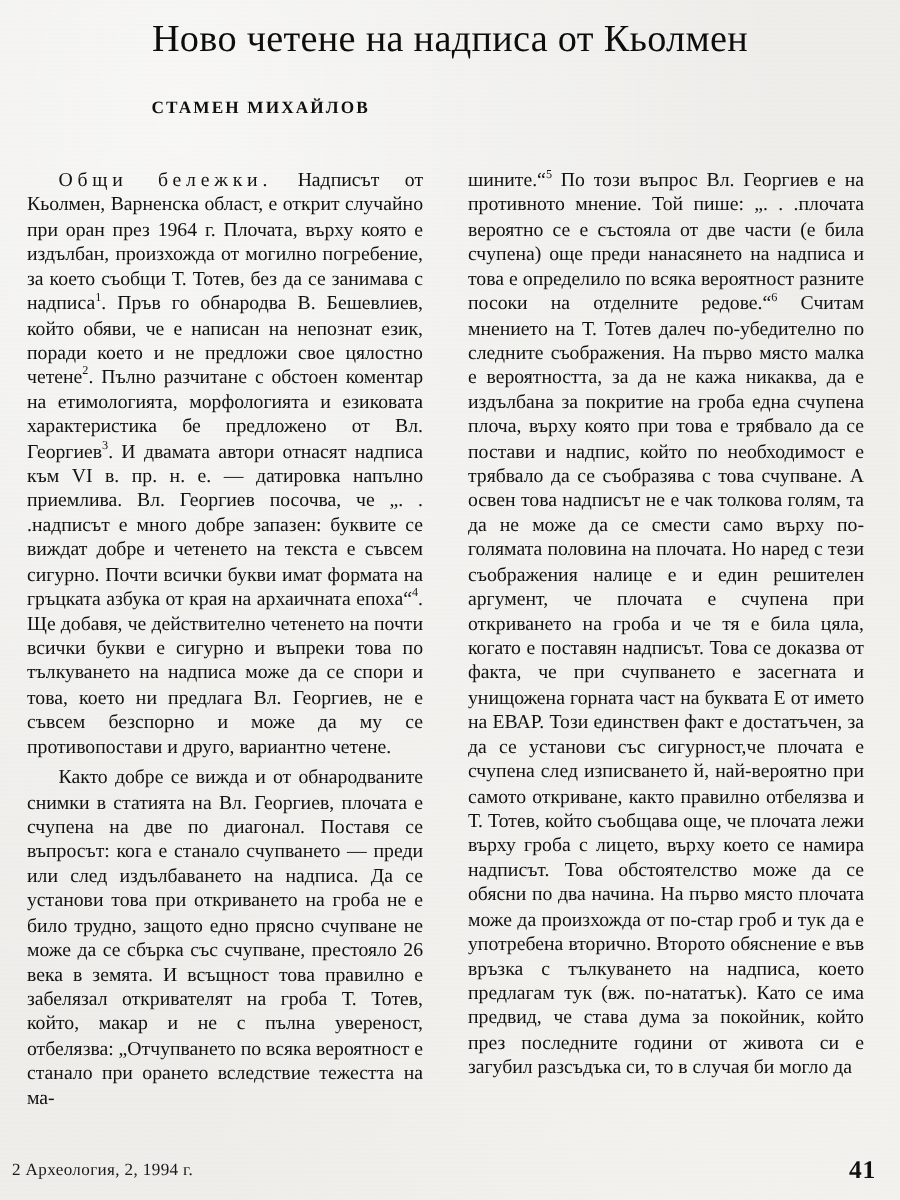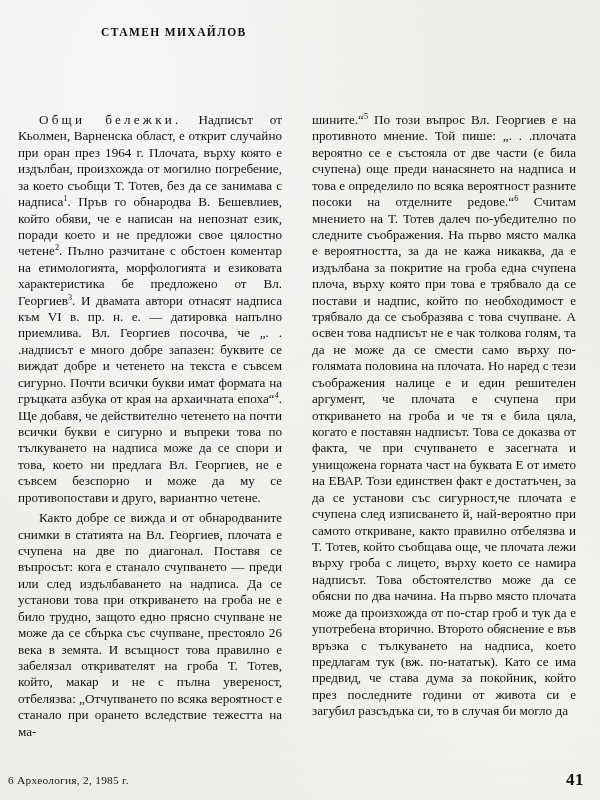--- a/index.html
+++ b/index.html
@@ -104,34 +104,35 @@
     background-image:
       repeating-linear-gradient(0deg, rgba(0,0,0,0.018) 0px, rgba(0,0,0,0.018) 1px, rgba(255,255,255,0) 1px, rgba(255,255,255,0) 3px),
       repeating-linear-gradient(90deg, rgba(0,0,0,0.012) 0px, rgba(0,0,0,0.012) 1px, rgba(255,255,255,0) 1px, rgba(255,255,255,0) 4px);
   }
 </style>
 </head>
 <body>
 
 <div class="page">
 
+  <h1 class="page-title">Ново четене на надписа от Кьолмен</h1>
 
   <div class="author">СТАМЕН МИХАЙЛОВ</div>
 
   <div class="columns">
 
     <div class="col">
       <p class="indent"><span class="spaced">Общи  бележки.</span><span> Надписът от Кьолмен, Варненска област, е открит случайно при оран през 1964 г. Плочата, върху която е издълбан, произхожда от могилно погребение, за което съобщи Т. Тотев, без да се занимава с надписа</span><sup>1</sup><span>. Пръв го обнародва В. Бешевлиев, който обяви, че е написан на непознат език, поради което и не предложи свое цялостно четене</span><sup>2</sup><span>. Пълно разчитане с обстоен коментар на етимологията, морфологията и езиковата характеристика бе предложено от Вл. Георгиев</span><sup>3</sup><span>. И двамата автори отнасят надписа към VI в. пр. н. е. — датировка напълно приемлива. Вл. Георгиев посочва, че „. . .надписът е много добре запазен: буквите се виждат добре и четенето на текста е съвсем сигурно. Почти всички букви имат  формата на гръцката азбука от края на архаичната епоха“</span><sup>4</sup><span>. Ще добавя, че действително четенето на почти всички букви е сигурно и въпреки това по тълкуването на надписа може да се спори и това, което ни предлага Вл. Георгиев, не е съвсем безспорно и може да му се противопостави и друго, вариантно четене.</span></p>
       <p class="indent">Както добре се вижда и от обнародваните снимки в статията на Вл. Георгиев, плочата е счупена на две по диагонал. Поставя се въпросът: кога е станало счупването — преди или след издълбаването на надписа. Да се установи това при откриването на гроба не е било трудно, защото едно прясно счупване не може да се сбърка със счупване, престояло 26 века в земята. И всъщност това правилно е забелязал откривателят на гроба Т. Тотев, който, макар и не с пълна увереност, отбелязва: „Отчупването по всяка вероятност е станало при орането вследствие тежестта на ма-</p>
     </div>
 
     <div class="col">
       <p><span>шините.“</span><sup>5</sup><span> По този въпрос Вл. Георгиев е на противното мнение. Той пише: „. . .плочата вероятно се е състояла от две части (е била счупена) още преди нанасянето на надписа и това е определило по всяка вероятност разните посоки на отделните редове.“</span><sup>6</sup><span> Считам мнението на Т. Тотев далеч по-убедително по следните съображения. На първо място малка е вероятността, за да не кажа никаква, да е издълбана за покритие на гроба една счупена плоча, върху която при това е трябвало да се постави и надпис, който по необходимост е трябвало да се съобразява с това счупване. А освен това надписът не е чак толкова голям, та да не може да се смести само върху по-голямата половина на плочата. Но наред с тези съображения налице е и един решителен аргумент, че плочата е счупена при откриването на гроба и че тя е била цяла, когато е поставян надписът. Това се доказва от факта, че при счупването е засегната и унищожена горната част на буквата Е от името на ЕВАР. Този единствен факт е достатъчен, за да се установи със сигурност,че плочата е счупена след изписването й, най-вероятно при самото откриване, както правилно отбелязва и Т. Тотев, който съобщава още, че плочата лежи върху гроба с лицето, върху което се намира надписът. Това обстоятелство може да се обясни по два начина. На първо място плочата може да произхожда от по-стар гроб и тук да е употребена вторично. Второто обяснение е във връзка с тълкуването на надписа, което предлагам тук (вж. по-нататък). Като се има предвид, че става дума за покойник, който през последните години от живота си е загубил разсъдъка си, то в случая би могло да</span></p>
     </div>
 
   </div>
 
-  <div class="footer-left">6 Археология, 2, 1985 г.</div>
+  <div class="footer-left">2 Археология, 2, 1994 г.</div>
 
   <div class="footer-right">41</div>
 
   <div class="grain"></div>
 </div>
 
 </body></html>

